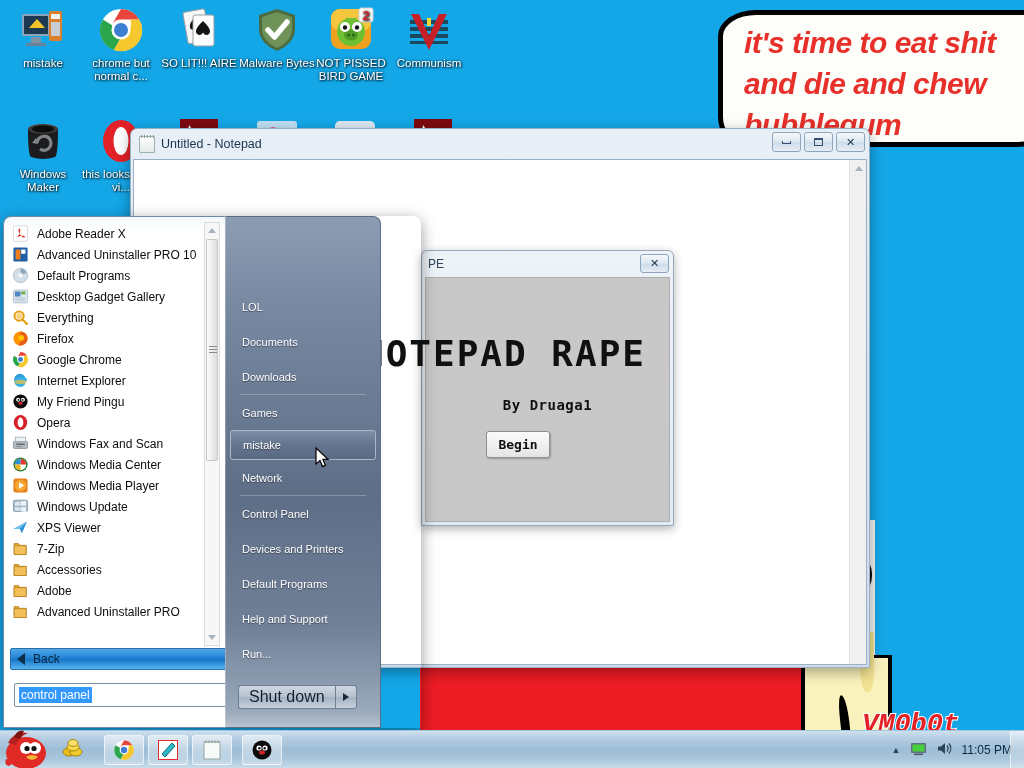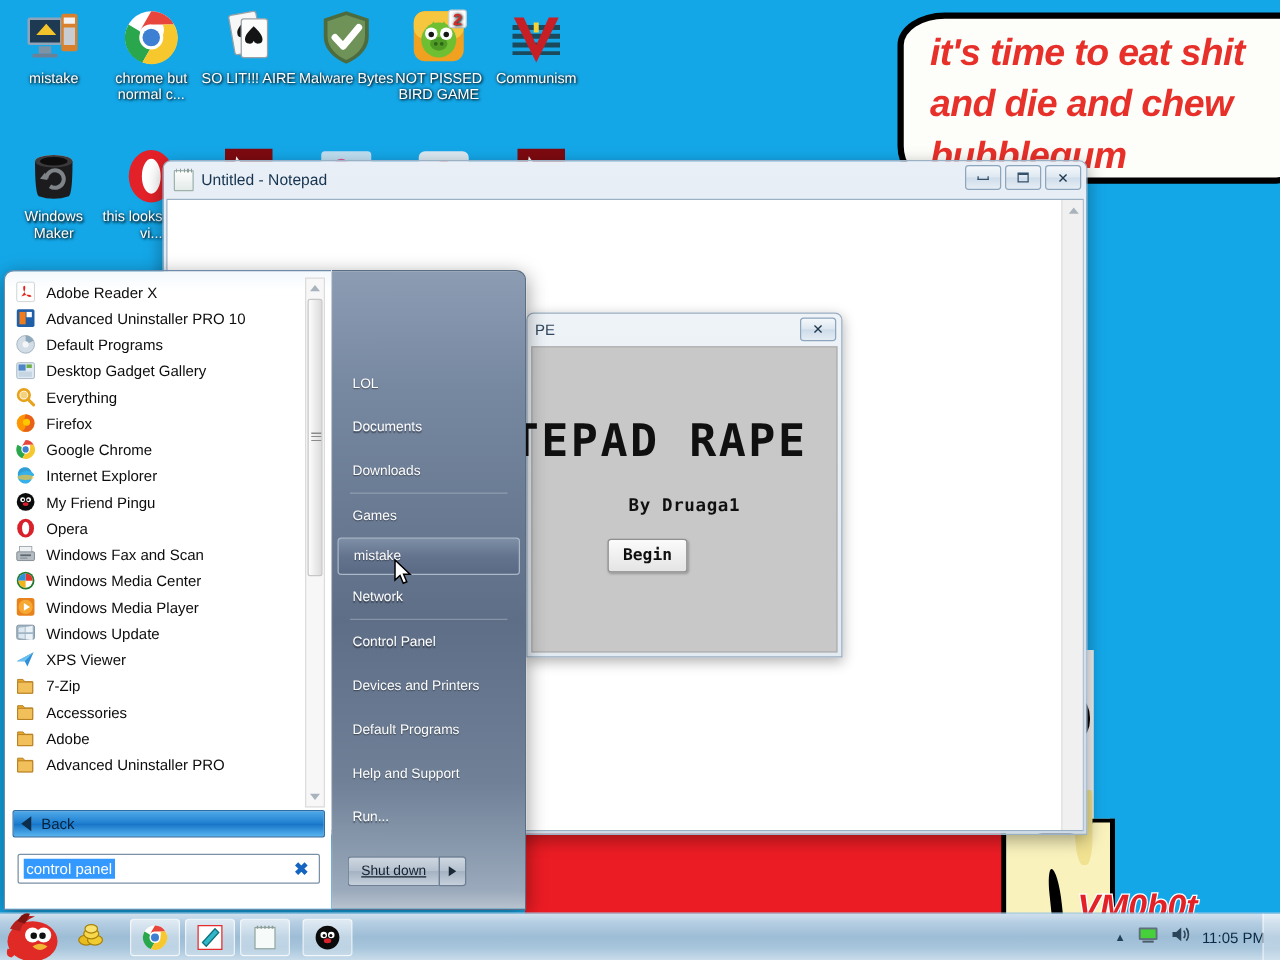--- a/index.html
+++ b/index.html
@@ -85,21 +85,21 @@
     background: #d8212a; border-radius: 50%;
   }
   .pingu-arm {
     position: absolute; left: 10px; top: 62px; width: 13px; height: 36px;
     border: 2px solid #3b3b3b; border-top: none; border-right: none;
     border-radius: 0 0 0 70%;
   }
 
   .vm0b0t {
     position: absolute; left: 862px; top: 710px;
-    font-family: Liberation Sans, sans-serif;
+    font-family: Liberation Mono, monospace;
     font-size: 27px; font-weight: bold; font-style: italic;
     color: #e32228;
     -webkit-text-stroke: 2px #ffffff;
     paint-order: stroke fill;
     letter-spacing: 0px;
   }
 
   
   .dicon {
     position: absolute; width: 78px; text-align: center;
@@ -200,21 +200,21 @@
   }
 
   
   #startmenu {
     position: absolute; left: 3px; top: 216px; width: 418px; height: 512px;
     border-radius: 8px 8px 0 0;
     box-shadow: 0 4px 16px rgba(0,0,0,0.4);
     display: flex;
   }
   #sm-left {
-    width: 262px; height: 100%;
+    width: 222px; height: 100%;
     background: linear-gradient(180deg,#f3f8fc 0%,#ffffff 3%,#ffffff 100%);
     border: 1px solid #6d8ba8; border-right: none;
     border-radius: 8px 0 0 0;
     position: relative;
     padding: 6px 0 0 0;
   }
   .progitem {
     display: flex; align-items: center; height: 21px;
     padding-left: 8px; font-size: 12px; color: #0c0c0c;
   }
@@ -278,21 +278,21 @@
     border: 1px solid #aab7c7; border-radius: 3px;
     margin: 0 4px; height: 30px; padding-left: 12px;
   }
   #shutdown {
     position: absolute; left: 12px; bottom: 18px; display: flex;
   }
   #shutdown .sd {
     height: 24px; padding: 0 10px;
     background: linear-gradient(180deg,#cfd8e2 0%,#b4c0ce 50%,#a4b2c2 51%,#c6d0dc 100%);
     border: 1px solid #6e7f93; border-right: none; border-radius: 3px 0 0 3px;
-    display: flex; align-items: center; font-size: 11px; color: #14202e; text-decoration: underline;
+    display: flex; align-items: center; font-size: 16px; color: #14202e;
   }
   #shutdown .sdarrow {
     width: 22px; height: 24px;
     background: linear-gradient(180deg,#cfd8e2 0%,#b4c0ce 50%,#a4b2c2 51%,#c6d0dc 100%);
     border: 1px solid #6e7f93; border-radius: 0 3px 3px 0;
     display: flex; align-items: center; justify-content: center;
   }
   .tri-rt { width: 0; height: 0; border-top: 4px solid transparent; border-bottom: 4px solid transparent; border-left: 6px solid #1b2835; }
 
   

